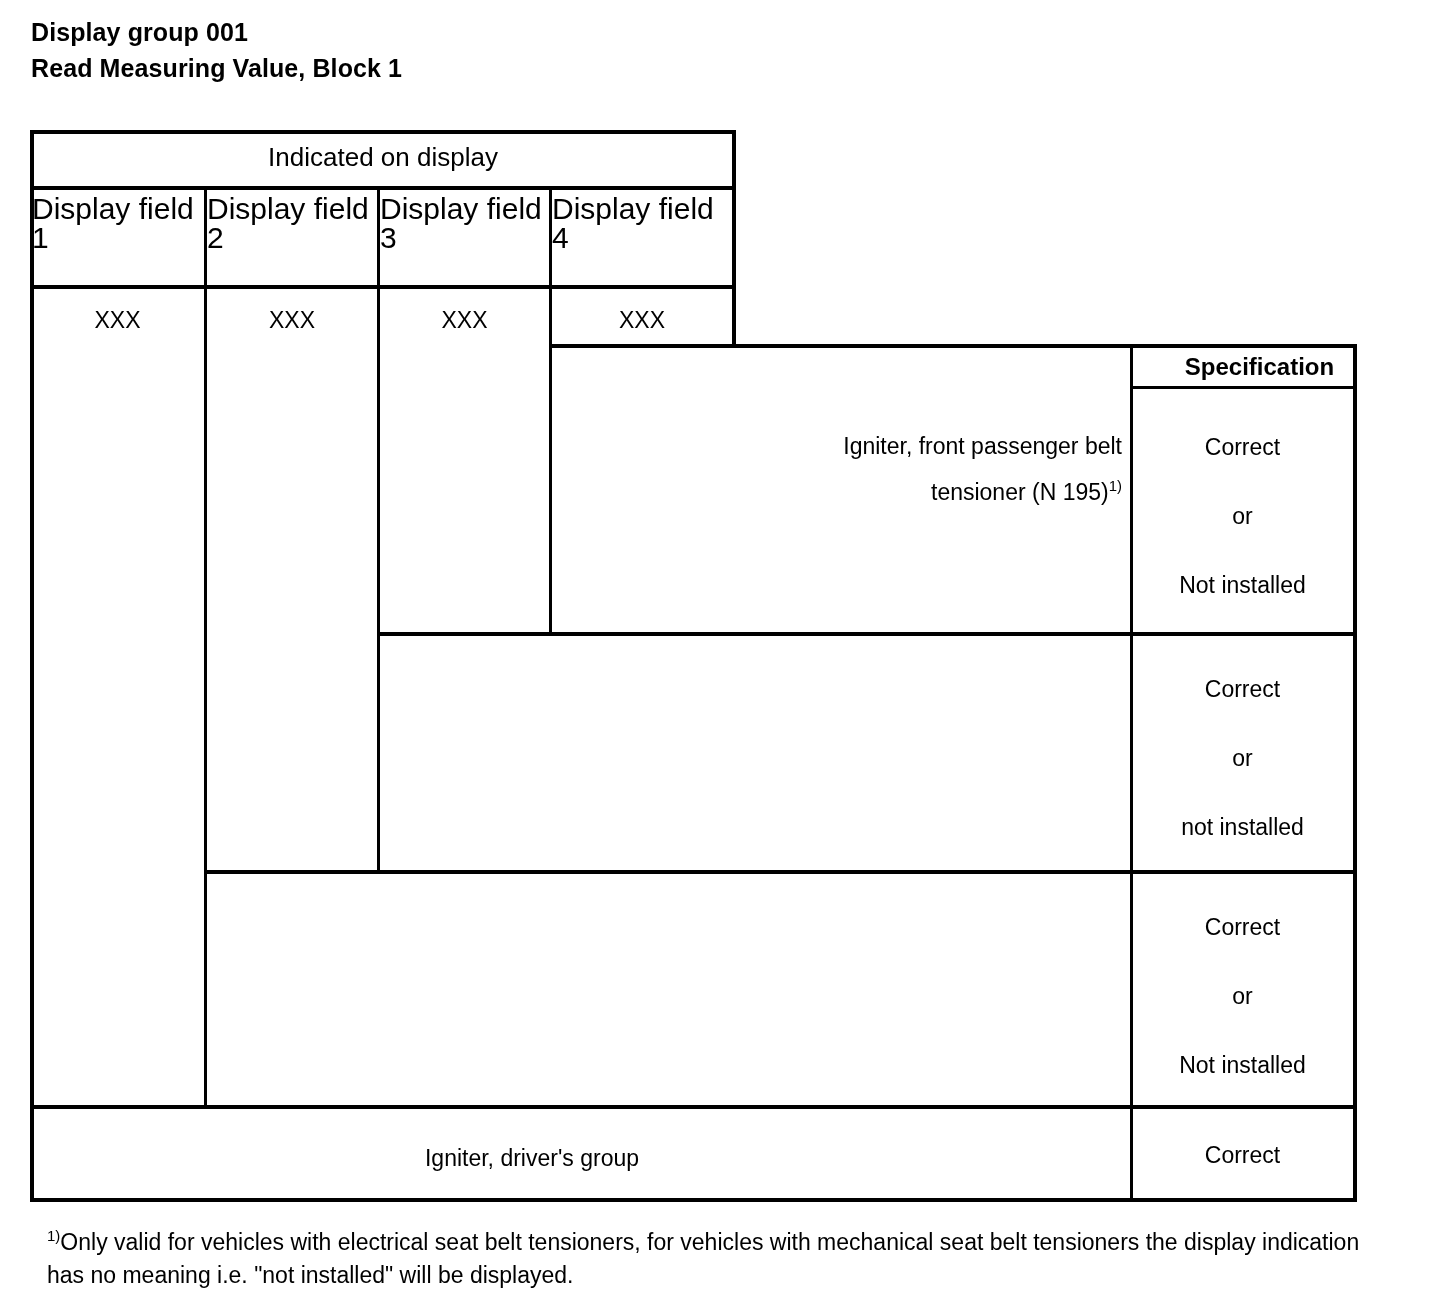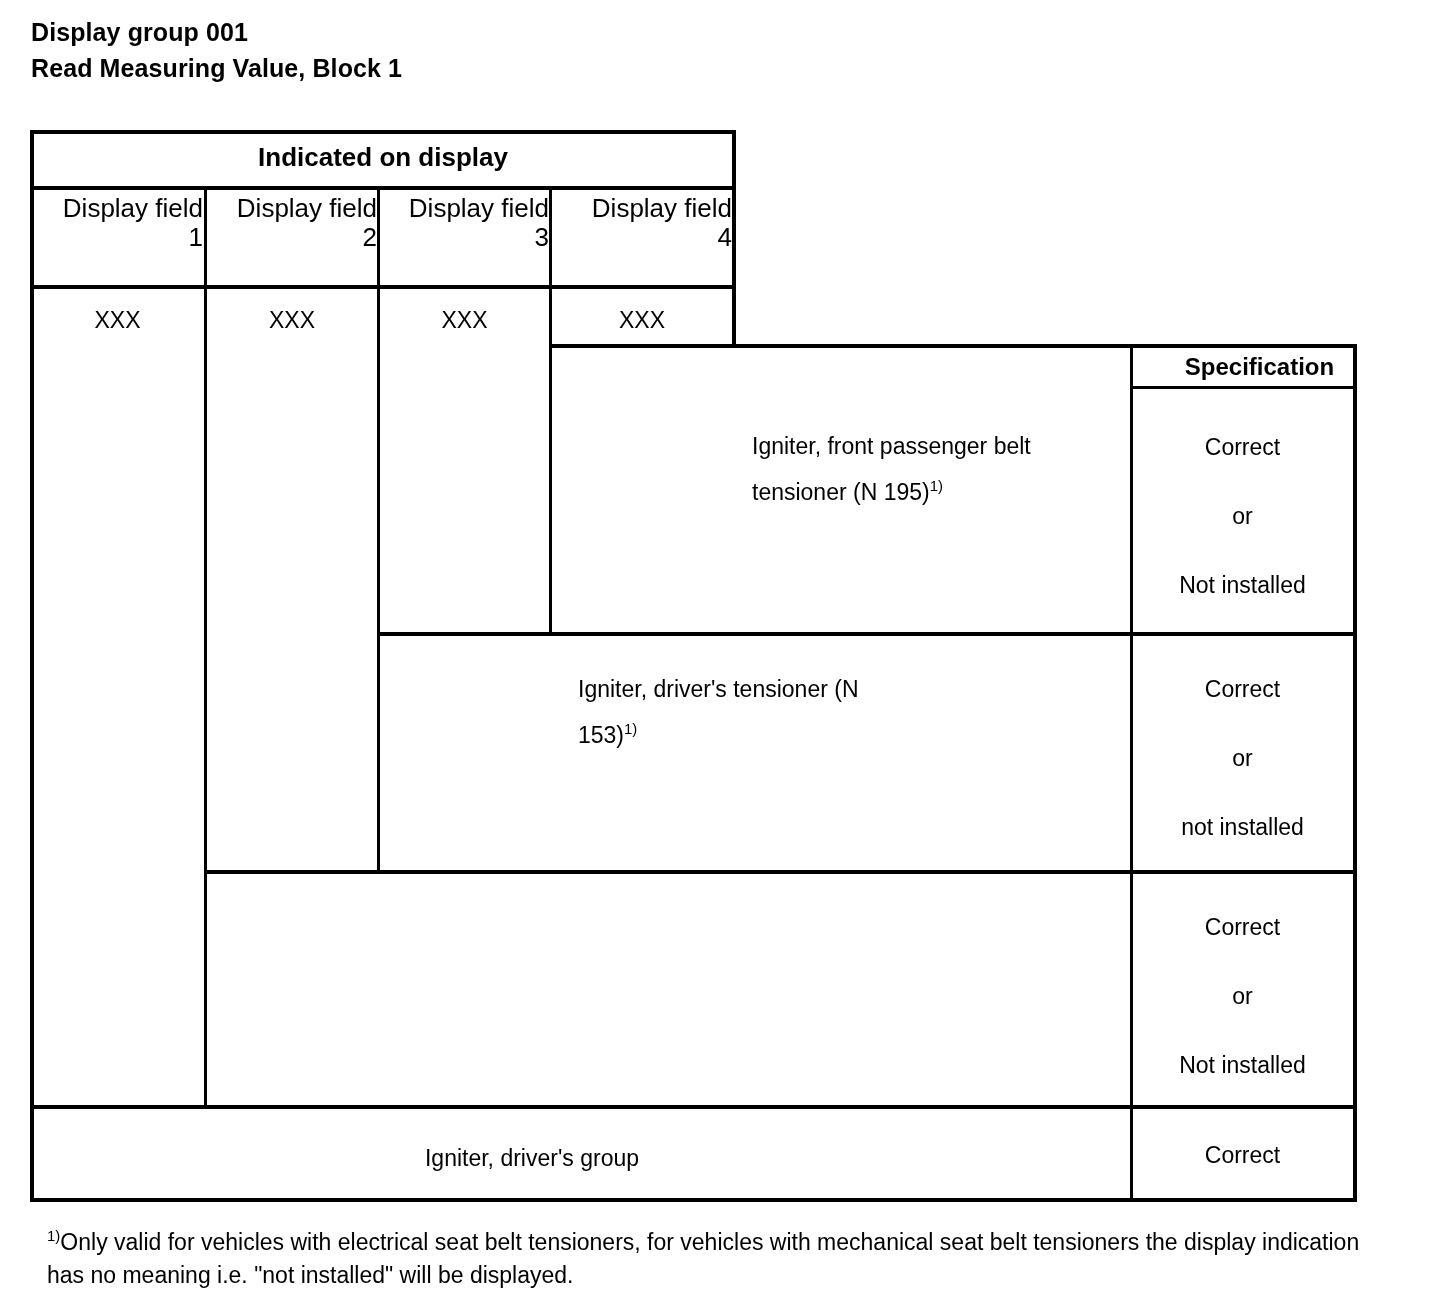--- a/index.html
+++ b/index.html
@@ -57,41 +57,41 @@
 
   
   .cell-text {
     position: absolute;
     font-size: 23px;
     line-height: 30px;
     color: #000000;
   }
   .hdr-big {
     font-size: 26px;
-    font-weight: bold;
+    font-weight: normal;
     text-align: center;
   }
   .hdr-spec {
     font-size: 24px;
     font-weight: bold;
     text-align: center;
   }
   .field-hdr {
-    font-size: 26px;
+    font-size: 30px;
     line-height: 29px;
+    text-align: left;
+  }
+  .xxx {
+    font-size: 23px;
+    text-align: center;
+  }
+  .desc {
+    font-size: 23px;
+    line-height: 46px;
     text-align: right;
-  }
-  .xxx {
-    font-size: 23px;
-    text-align: center;
-  }
-  .desc {
-    font-size: 23px;
-    line-height: 46px;
-    text-align: left;
   }
   .spec-val {
     font-size: 23px;
     line-height: 69px;
     text-align: center;
   }
   .spec-val-single {
     font-size: 23px;
     text-align: center;
   }
@@ -183,24 +183,20 @@
   <div class="cell-text desc" style="left:752px; top:423px; width:370px;">
     <span>Igniter, front passenger belt</span><br>
     <span>tensioner (N 195)</span><sup>1)</sup>
   </div>
   <div class="cell-text spec-val" style="left:1132px; top:413px; width:221px;">
     <span>Correct</span><br>
     <span>or</span><br>
     <span>Not installed</span>
   </div>
 
-  <div class="cell-text desc" style="left:578px; top:666px; width:400px;">
-    <span>Igniter, driver's tensioner (N</span><br>
-    <span>153)</span><sup>1)</sup>
-  </div>
   <div class="cell-text spec-val" style="left:1132px; top:655px; width:221px;">
     <span>Correct</span><br>
     <span>or</span><br>
     <span>not installed</span>
   </div>
 
   <div class="cell-text spec-val" style="left:1132px; top:893px; width:221px;">
     <span>Correct</span><br>
     <span>or</span><br>
     <span>Not installed</span>

